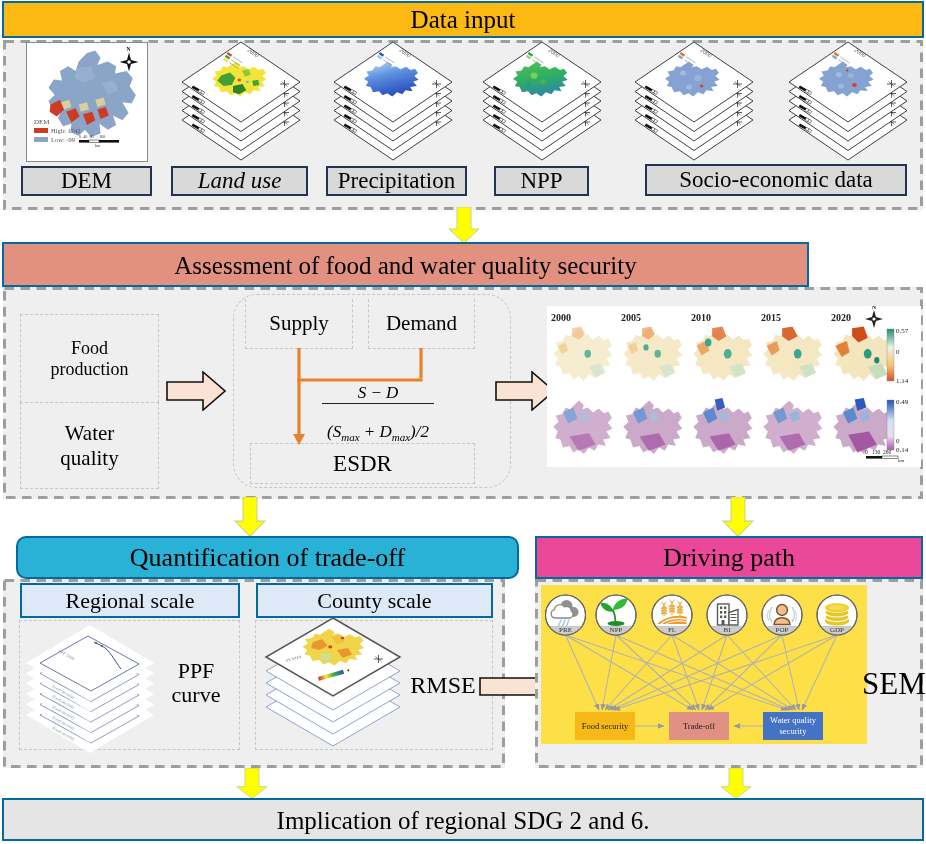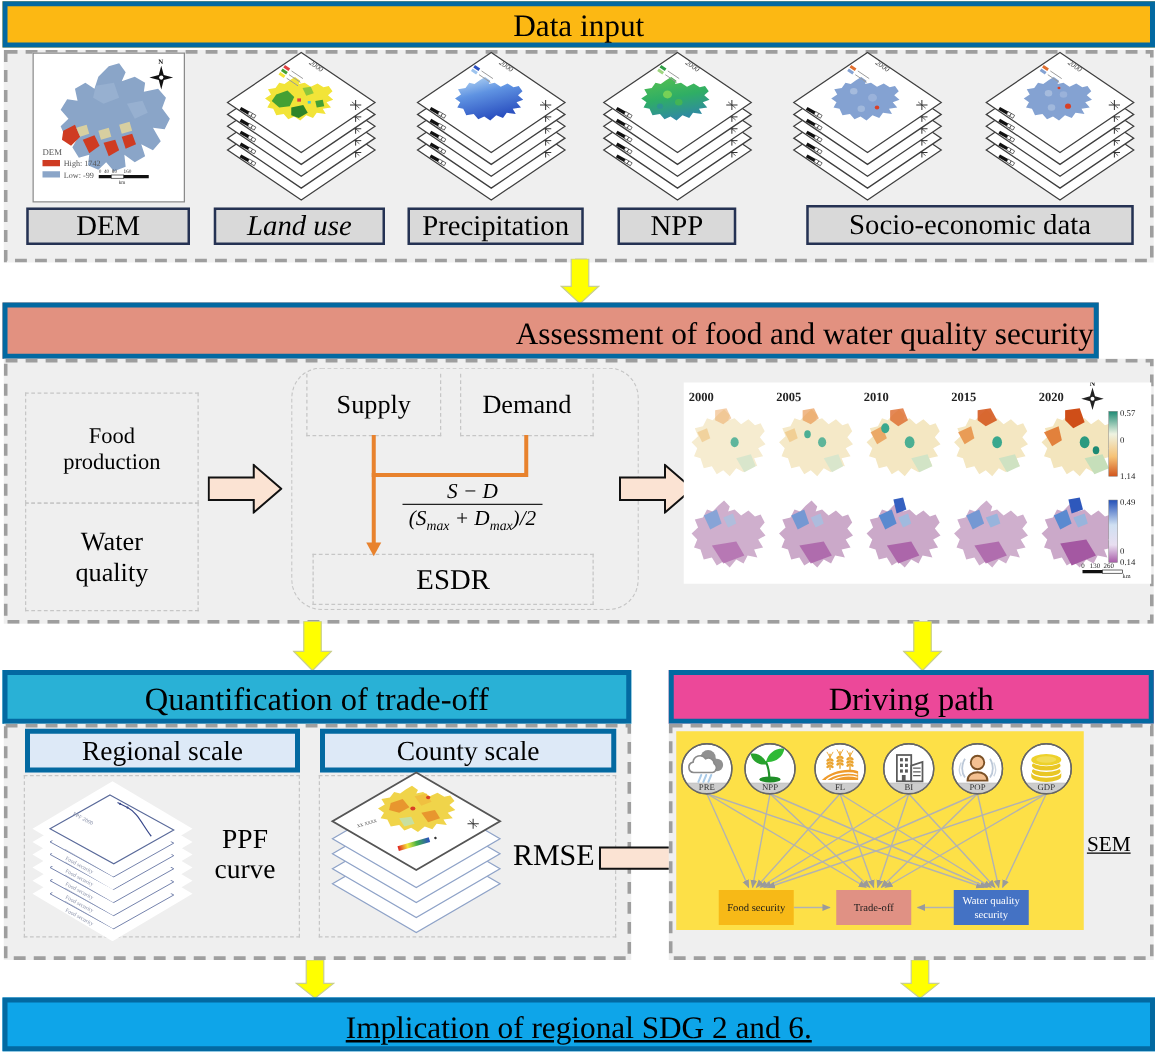--- a/index.html
+++ b/index.html
@@ -1,18 +1,18 @@
 <!DOCTYPE html>
 <html><head>
 <meta charset="utf-8">
 <style>
 html,body{margin:0;padding:0;}
 body{width:926px;height:844px;position:relative;background:#fff;font-family:"Liberation Serif",serif;overflow:hidden;}
 .abs{position:absolute;box-sizing:border-box;}
-.hdr{border:4px solid #0369a1;text-align:center;color:#000;}
+.hdr{border:2px solid #0369a1;text-align:center;color:#000;}
 .lab{background:#d9d9d9;border:2px solid #253253;text-align:center;}
 .sec{background:#efefef;}
 .idash{border:1.5px dashed #c6c6c6;}
 .ctr{display:flex;align-items:center;justify-content:center;}
 svg{display:block;}
 </style>
 </head>
 <body>
 
 <svg width="0" height="0" style="position:absolute">
@@ -220,21 +220,21 @@
       </g>
 </svg>
   </div>
 
 <div class="abs" style="left:448px;top:207px;">
     <svg width="32" height="37" viewBox="0 0 32 37">
       <use href="#yarr" fill="#ffff00" stroke="#c9cf8e" stroke-width="1"></use>
     </svg>
   </div>
 
-<div class="abs hdr" style="left:2px;top:242px;width:877px;height:45px;background:#e29180;font-size:25px;line-height:44px;text-align:right;">Assessment of food and water quality security</div>
+<div class="abs hdr" style="left:2px;top:242px;width:807px;height:45px;background:#e29180;font-size:25px;line-height:44px;">Assessment of food and water quality security</div>
 
 <div class="abs sec" style="left:3px;top:287px;width:920px;height:212px;">
     <svg width="920" height="212" viewBox="0 0 920 212" style="position:absolute;left:0;top:0">
       <rect x="1.5" y="1.5" width="917" height="209" fill="none" stroke="#9e9e9e" stroke-width="3" stroke-dasharray="9.5,6.5"></rect>
     </svg>
   </div>
 
 <div class="abs idash ctr" style="left:20px;top:314px;width:139px;height:89px;font-size:18px;text-align:center;">Food<br>production</div>
 <div class="abs idash ctr" style="left:20px;top:402px;width:139px;height:87px;font-size:21px;text-align:center;">Water<br>quality</div>
 
@@ -255,21 +255,21 @@
 <line x1="66" y1="54" x2="66" y2="141"></line>
 <line x1="188" y1="54" x2="188" y2="84.4"></line>
 <line x1="64.4" y1="86" x2="189.6" y2="86"></line>
 </g>
 <polygon points="60,140 72,140 66,151" fill="#e8822d"></polygon>
 </svg>
   </div>
 
 <div class="abs" style="left:322px;top:383px;width:112px;text-align:center;font-style:italic;font-size:17px;line-height:19px;">
 <div>S − D</div>
-<div style="border-top:1.4px solid #222;margin-top:1px;padding-top:1px;">(S<sub style="font-size:11px;">max</sub> + D<sub style="font-size:11px;">max</sub>)/2</div>
+<div style="border-top:1.4px solid #222;margin-top:1px;padding-top:18px;">(S<sub style="font-size:11px;">max</sub> + D<sub style="font-size:11px;">max</sub>)/2</div>
 </div>
 
 <div class="abs" style="left:495px;top:371px;">
     <svg width="60" height="40" viewBox="0 0 60 40">
       <use href="#parr" transform="translate(1,1)" fill="#fbe3d3" stroke="#111" stroke-width="1.6"></use>
     </svg>
   </div>
 
 <div class="abs" style="left:547px;top:306px;width:374px;height:161px;background:#fff;">
     <svg width="374" height="161" viewBox="0 0 374 161">
@@ -383,21 +383,21 @@
     <svg width="32" height="40" viewBox="0 0 32 36.5" preserveAspectRatio="none">
       <use href="#yarr" fill="#ffff00" stroke="#c9cf8e" stroke-width="1"></use>
     </svg>
   </div>
 <div class="abs" style="left:722px;top:497px;">
     <svg width="32" height="40" viewBox="0 0 32 36.5" preserveAspectRatio="none">
       <use href="#yarr" fill="#ffff00" stroke="#c9cf8e" stroke-width="1"></use>
     </svg>
   </div>
 
-<div class="abs hdr" style="left:2px;top:536px;width:503px;height:43px;background:#29b1d6;font-size:26px;line-height:39px;">Quantification of trade-off</div>
+<div class="abs hdr" style="left:16px;top:536px;width:503px;height:43px;background:#29b1d6;font-size:26px;line-height:39px;border-radius:10px;">Quantification of trade-off</div>
 <div class="abs hdr" style="left:535px;top:536px;width:388px;height:43px;background:#ec4899;font-size:26px;line-height:39px;">Driving path</div>
 
 <div class="abs sec" style="left:3px;top:579px;width:502px;height:189px;">
     <svg width="502" height="189" viewBox="0 0 502 189" style="position:absolute;left:0;top:0">
       <rect x="1.5" y="1.5" width="499" height="186" fill="none" stroke="#9e9e9e" stroke-width="3" stroke-dasharray="9.5,6.5"></rect>
     </svg>
   </div>
 <div class="abs hdr ctr" style="left:20px;top:583px;width:220px;height:35px;background:#dde9f7;font-size:22px;">Regional scale</div>
 <div class="abs hdr ctr" style="left:256px;top:583px;width:237px;height:35px;background:#dde9f7;font-size:22px;">County scale</div>
 <div class="abs idash" style="left:19px;top:620px;width:221px;height:130px;"></div>
@@ -633,26 +633,26 @@
           <text x="64" y="140" fill="#1a1a1a">Food security</text>
 <rect x="128" y="123" width="60" height="28" fill="#e09184"></rect>
           <text x="158" y="140" fill="#1a1a1a">Trade-off</text>
 <rect x="222" y="123" width="60" height="28" fill="#4472c4"></rect>
           <text x="252" y="134" fill="#fff" font-size="8.5">Water quality</text>
           <text x="252" y="145" fill="#fff" font-size="8.5">security</text>
 </g>
 </g>
 </svg>
   </div>
-<div class="abs" style="left:862px;top:666px;width:50px;text-align:center;font-size:17px;text-decoration:underline;">SEM</div>
+<div class="abs" style="left:862px;top:666px;width:50px;text-align:center;font-size:31px;">SEM</div>
 
 <div class="abs" style="left:236px;top:768px;">
     <svg width="32" height="31" viewBox="0 0 32 36.5" preserveAspectRatio="none">
       <use href="#yarr" fill="#ffff00" stroke="#c9cf8e" stroke-width="1"></use>
     </svg>
   </div>
 <div class="abs" style="left:720px;top:768px;">
     <svg width="32" height="31" viewBox="0 0 32 36.5" preserveAspectRatio="none">
       <use href="#yarr" fill="#ffff00" stroke="#c9cf8e" stroke-width="1"></use>
     </svg>
   </div>
 
-<div class="abs hdr" style="left:2px;top:798px;width:922px;height:43px;background:#0ea5e9;font-size:25px;line-height:41px;text-decoration:underline;">Implication of regional SDG 2 and 6.</div>
+<div class="abs hdr" style="left:2px;top:798px;width:922px;height:43px;background:#e5e5e5;font-size:25px;line-height:41px;">Implication of regional SDG 2 and 6.</div>
 
 </body></html>

